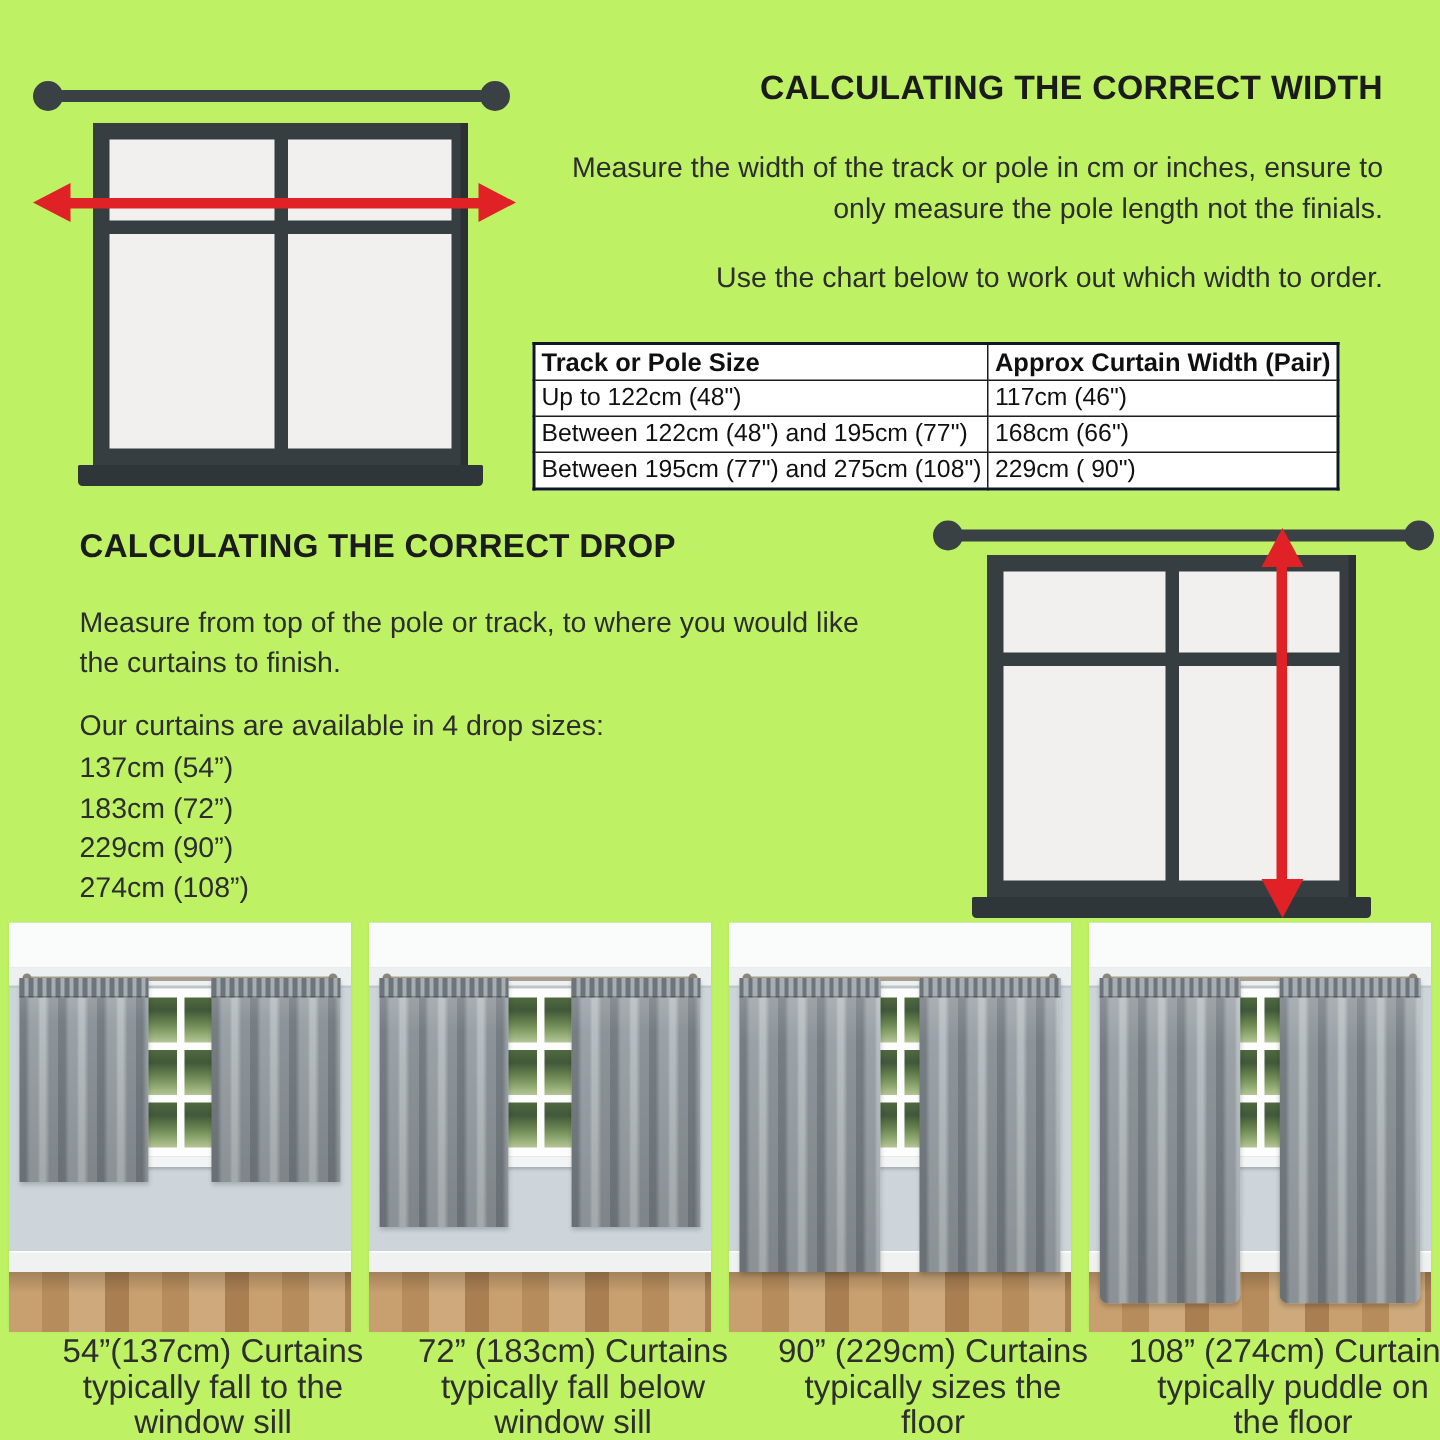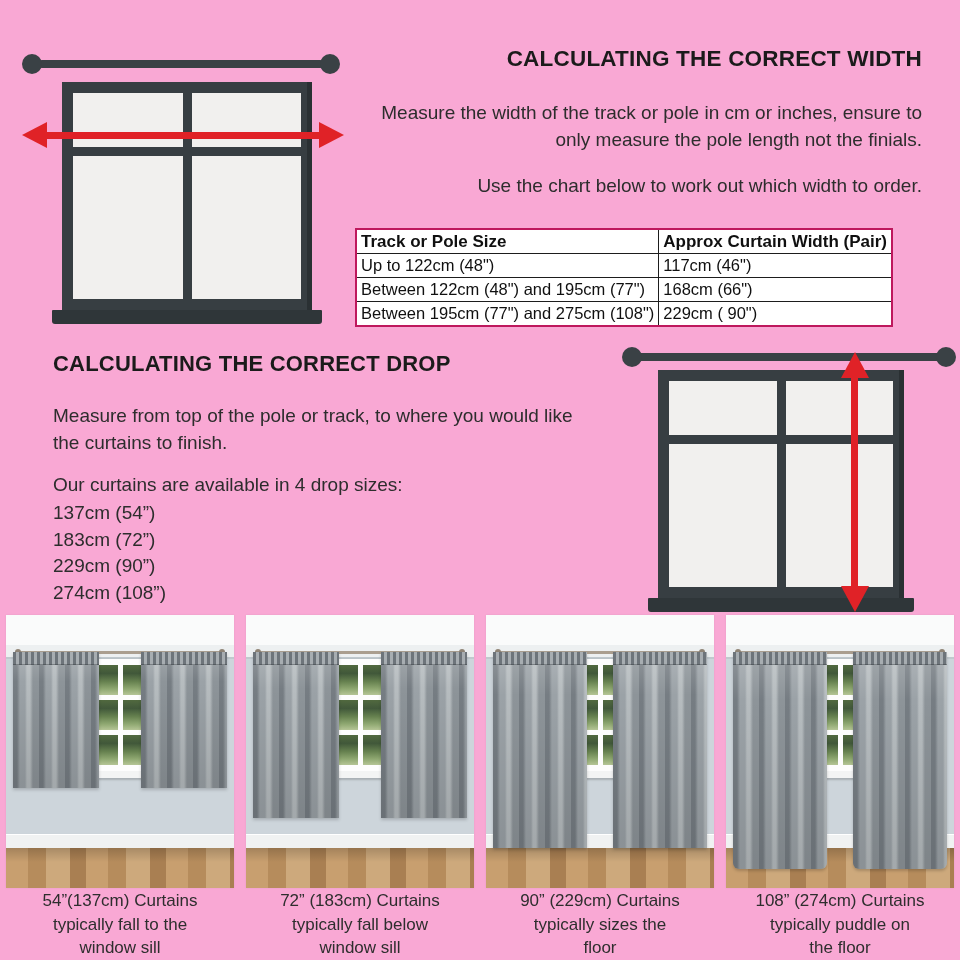--- a/index.html
+++ b/index.html
@@ -1,18 +1,18 @@
 <!DOCTYPE html>
 <html><head>
 <meta charset="utf-8">
 <style>
   html,body { margin:0; padding:0; }
   body { background:#c9c9c9; }
   .canvas {
-    position:relative; width:960px; height:960px; background:#f9a8d4;
+    position:relative; width:960px; height:960px; background:#bef264;
     font-family:"Liberation Sans", sans-serif; overflow:hidden;
   }
 
   
   .illus { position:absolute; }
   .pole { position:absolute; height:8px; background:#3a4145; border-radius:4px; }
   .finial { position:absolute; width:20px; height:20px; border-radius:50%; background:#3a4145; }
   .darkwin {
     position:absolute; background:#373e42; box-sizing:border-box; padding:11px;
     display:grid; grid-template-columns:1fr 1fr; grid-template-rows:54px 1fr; gap:9px;
@@ -39,21 +39,21 @@
 
   
   .widthcol { position:absolute; left:348px; right:38px; top:46px; text-align:right; color:#2d2d2d; }
   .widthcol h1 { margin:0 0 27px 0; font-size:22.5px; line-height:26px; color:#1b1b1b; letter-spacing:.2px; }
   .widthcol .p1 { margin:0 0 19px 0; font-size:19px; line-height:27px; max-width:585px; margin-left:auto; }
   .widthcol .p2 { margin:0; font-size:19px; line-height:27px; }
 
   
   .sizetable { position:absolute; left:355px; top:228px; width:477px;
     border-collapse:collapse; background:#fff; font-size:16.5px; color:#101010;
-    border:2px solid #be185d; }
+    border:2px solid #0f172a; }
   .sizetable th, .sizetable td { border:1px solid #1d1d1d; text-align:left;
     padding:1px 4px; height:21px; white-space:nowrap; }
   .sizetable th { font-size:17px; }
   .sizetable .c1 { width:56.5%; }
 
   
   .drophead { position:absolute; left:53px; top:351px; font-size:22px; font-weight:bold; color:#1b1b1b; letter-spacing:.2px; }
   .dropp1 { position:absolute; left:53px; top:402px; width:548px; font-size:19px; line-height:27px; color:#2d2d2d; }
   .dropp2 { position:absolute; left:53px; top:474px; font-size:19px; color:#2d2d2d; }
   .droplist { position:absolute; left:53px; top:500px; font-size:19px; line-height:26.5px; color:#2d2d2d; }
@@ -87,21 +87,21 @@
   .photo--4 .curtain { height:217px; width:94px; border-radius:0 0 6px 6px; }
   .baseboard { left:0; right:0; top:219px; height:14px; background:#f0f2f2; border-top:1px solid #ffffff;
                box-shadow:0 2px 3px rgba(0,0,0,.14); z-index:2; }
   .floor { left:0; right:0; top:233px; height:40px;
     background:
       linear-gradient(180deg, rgba(0,0,0,.18) 0%, rgba(0,0,0,0) 35%),
       repeating-linear-gradient(90deg,#c89f6f 0 22px,#b68c5c 22px 40px,#cda97c 40px 64px,#a97f52 64px 80px);
     z-index:2; }
 
   .caption { position:absolute; top:889px; width:240px; text-align:center;
-             font-size:17px; line-height:23.5px; color:#2e2e2e; }
+             font-size:22px; line-height:23.5px; color:#2e2e2e;padding-left:22px; }
 </style>
 </head>
 <body>
 
 <div class="canvas">
 
   <div class="illus" style="left:22px; top:52px; width:318px; height:276px;">
     <div class="pole" style="left:16px; right:16px; top:8px;"></div>
     <div class="finial" style="left:0; top:2px;"></div>
     <div class="finial" style="right:0; top:2px;"></div>

